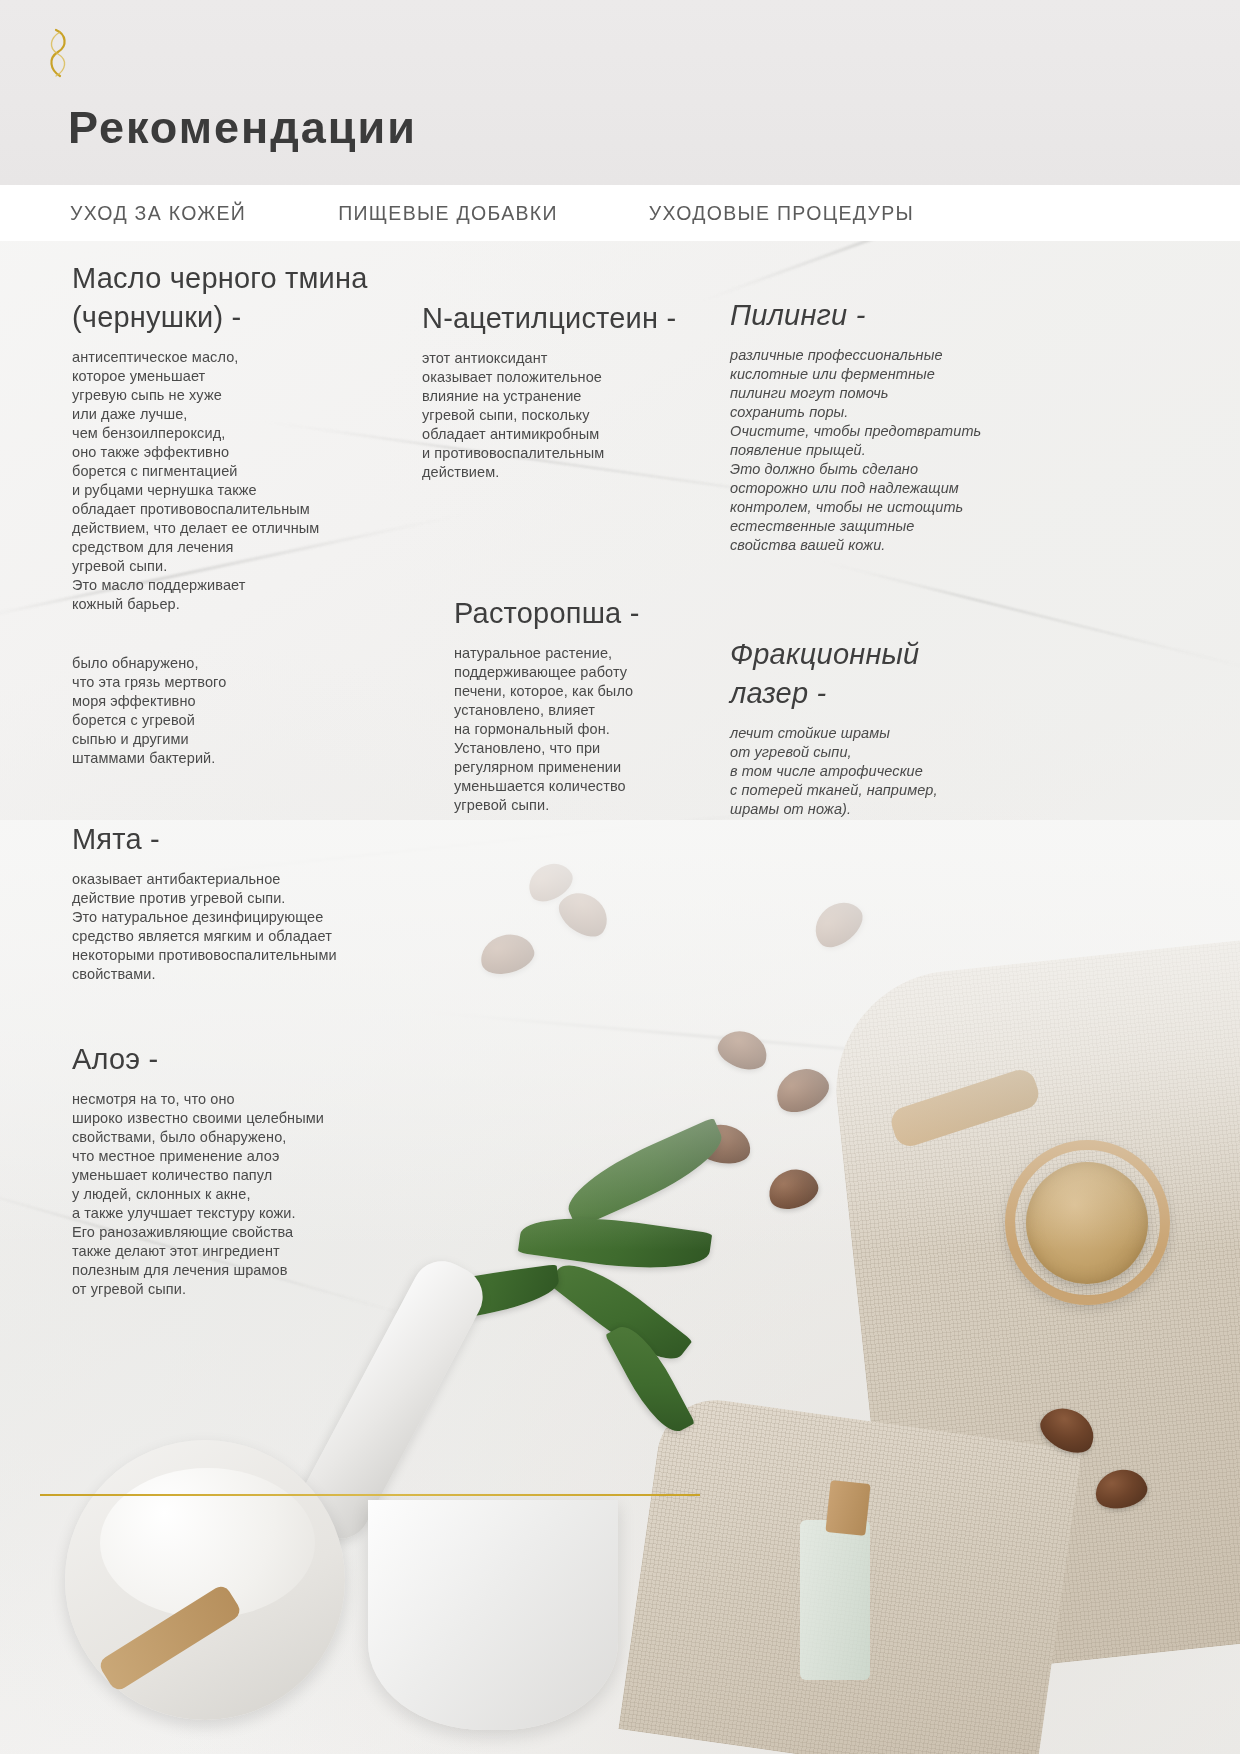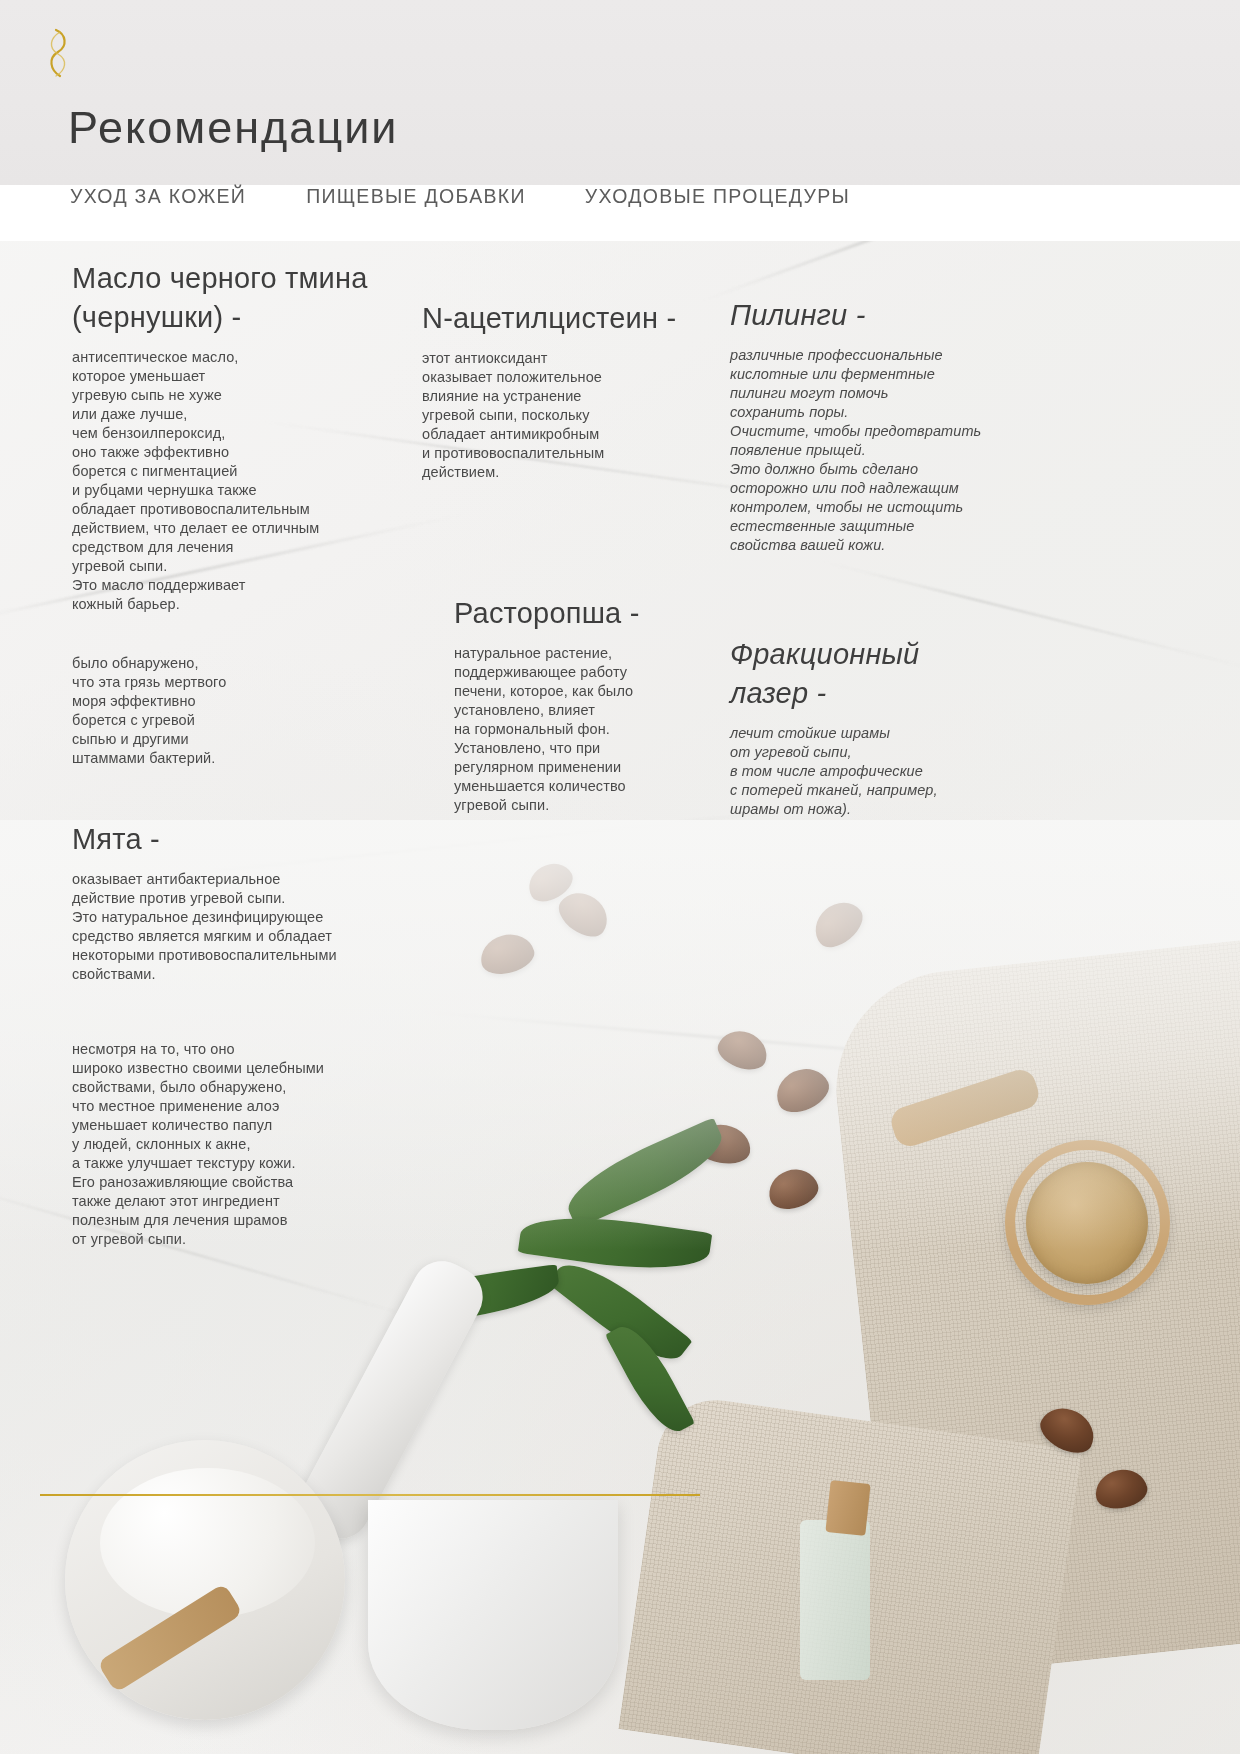--- a/index.html
+++ b/index.html
@@ -50,43 +50,44 @@
     width: 40px;
     height: 55px;
     z-index: 7;
   }
 
   .page-title {
     position: absolute;
     top: 105px;
     left: 68px;
     font-size: 45px;
-    font-weight: 400;
+    font-weight: 700;
     letter-spacing: 2px;
     color: #3b3b3b;
     z-index: 7;
     line-height: 1;
   }
 
   
   .tabs-band {
     position: absolute;
     top: 185px; left: 0; right: 0;
     height: 56px;
     background: #ffffff;
     z-index: 5;
   }
 
   .tabs {
     position: absolute;
     top: 185px; left: 0; right: 0;
     height: 56px;
     display: flex;
-    align-items: flex-start;
+    align-items: center;
     z-index: 7;
+    gap: 32px;
   }
 
   .tab {
     font-size: 19.5px;
     font-weight: 400;
     letter-spacing: 1.3px;
     color: #5c5c5c;
     white-space: nowrap;
   }
 
@@ -353,20 +354,21 @@
       <div class="entry" style="margin-top:52px; width:310px;">
         <div class="entry-title">Мята -</div>
         <div class="entry-body">оказывает антибактериальное
 действие против угревой сыпи.
 Это натуральное дезинфицирующее
 средство является мягким и обладает
 некоторыми противовоспалительными
 свойствами.</div>
       </div>
       <div class="entry" style="margin-top:56px; width:300px;">
+        <div class="entry-title">Алоэ -</div>
         <div class="entry-body">несмотря на то, что оно
 широко известно своими целебными
 свойствами, было обнаружено,
 что местное применение алоэ
 уменьшает количество папул
 у людей, склонных к акне,
 а также улучшает текстуру кожи.
 Его ранозаживляющие свойства
 также делают этот ингредиент
 полезным для лечения шрамов

